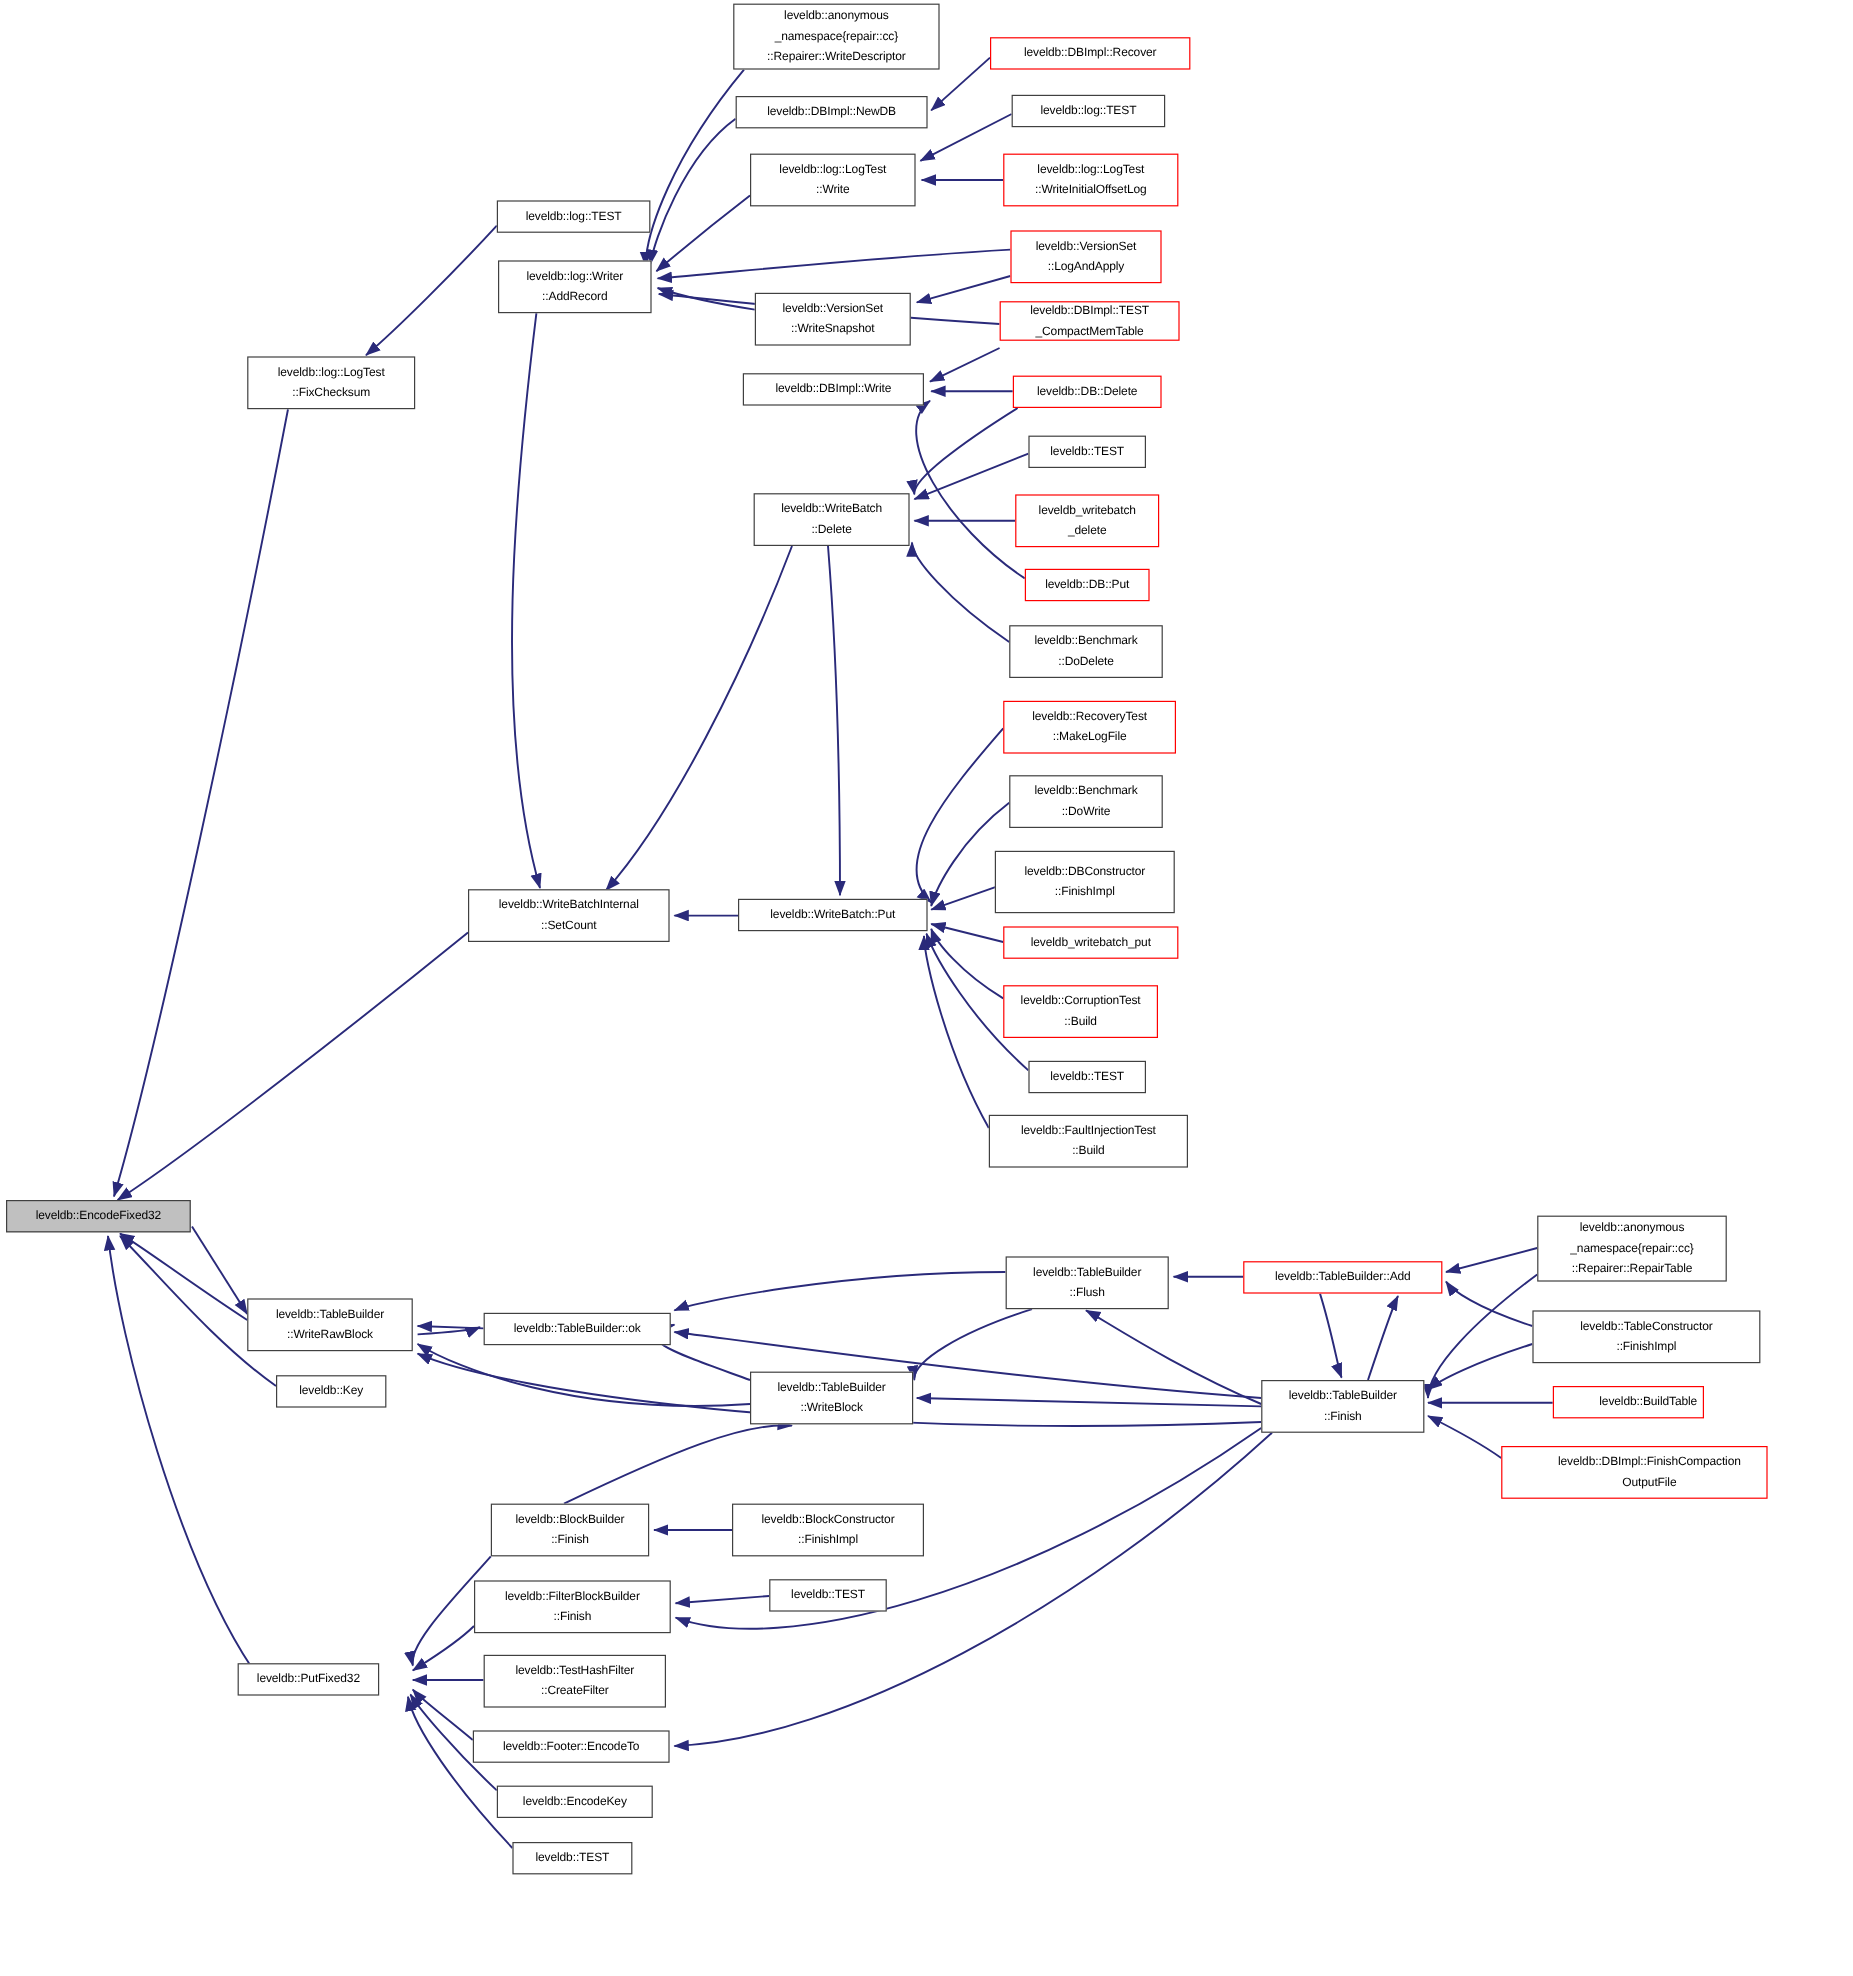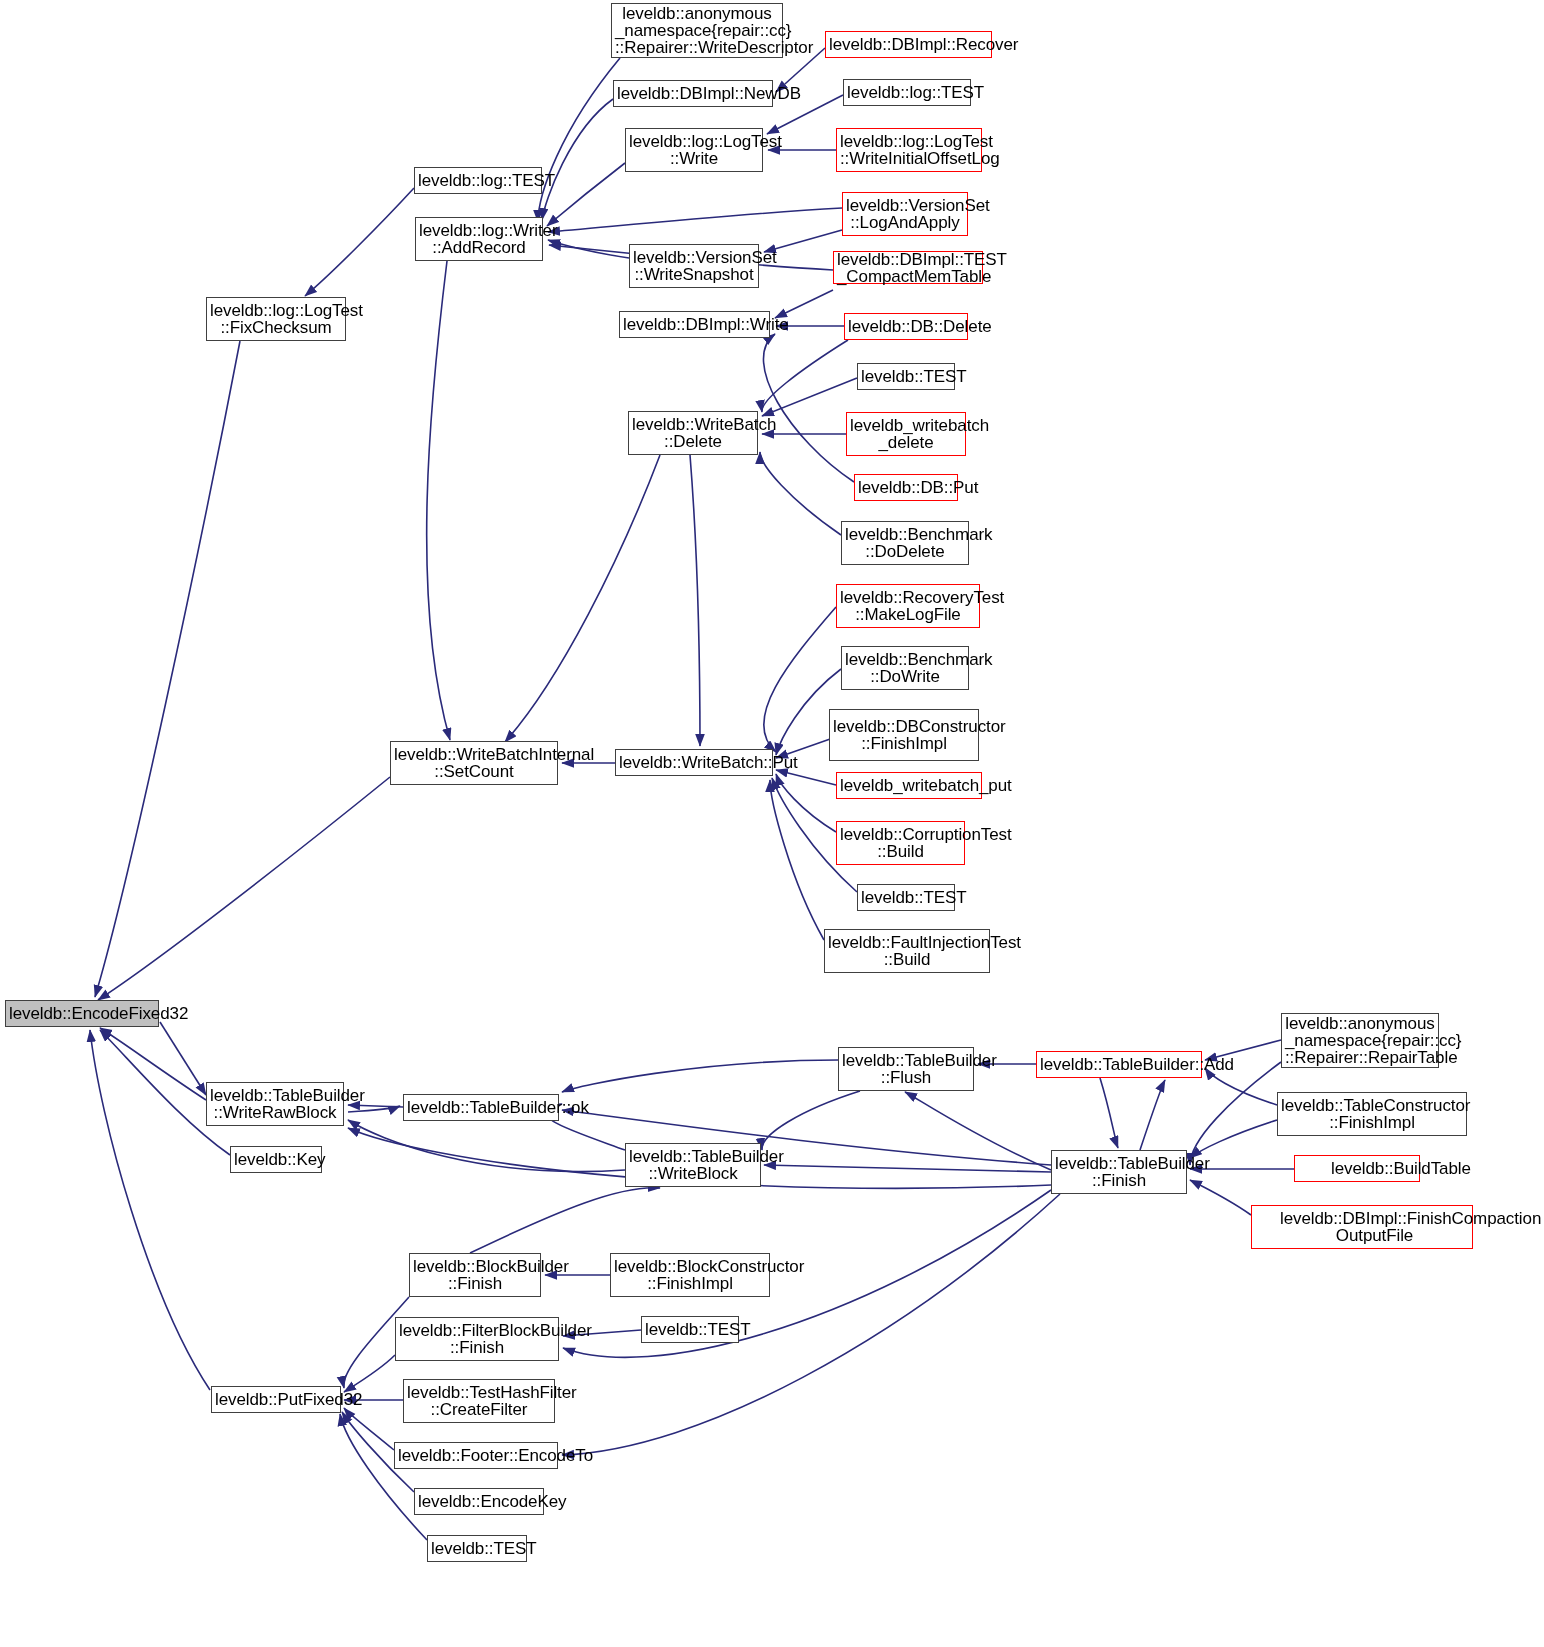--- a/index.html
+++ b/index.html
@@ -16,21 +16,21 @@
   .node{
     position:absolute;
     box-sizing:border-box;
     display:flex;
     align-items:center;
     justify-content:center;
     text-align:center;
     background:#ffffff;
     border:1px solid #404040;
     color:#000000;
-    font-size:17px;
+    font-size:10px;
     line-height:17px;
     letter-spacing:-0.1px;
     white-space:pre-line;
     padding:0 3px;
     z-index:2;
   }
   .node.red{border-color:#ff0000;}
   .node.hl{background:#c0c0c0;border-color:#404040;}
   .node span{display:block;width:100%;}
 </style>
@@ -178,19 +178,19 @@
     <div class="node red" style="left: 1294px; top: 1155px; width: 126px; height: 27px; padding-left: 36px;"><span>leveldb::BuildTable</span></div>
     <div class="node red" style="left: 1251px; top: 1205px; width: 222px; height: 44px; padding-left: 28px;"><span>leveldb::DBImpl::FinishCompaction
 OutputFile</span></div>
     <div class="node" style="left: 409px; top: 1253px; width: 132px; height: 44px;"><span>leveldb::BlockBuilder
 ::Finish</span></div>
     <div class="node" style="left: 610px; top: 1253px; width: 160px; height: 44px;"><span>leveldb::BlockConstructor
 ::FinishImpl</span></div>
     <div class="node" style="left: 395px; top: 1317px; width: 164px; height: 44px;"><span>leveldb::FilterBlockBuilder
 ::Finish</span></div>
     <div class="node" style="left: 641px; top: 1316px; width: 98px; height: 27px;"><span>leveldb::TEST</span></div>
-    <div class="node" style="left: 211px; top: 1386px; width: 130px; height: 27px; text-align: center;"><span>leveldb::PutFixed32</span></div>
+    <div class="node" style="left: 198px; top: 1386px; width: 118px; height: 27px; text-align: center;"><span>leveldb::PutFixed32</span></div>
     <div class="node" style="left: 403px; top: 1379px; width: 152px; height: 44px;"><span>leveldb::TestHashFilter
 ::CreateFilter</span></div>
     <div class="node" style="left: 394px; top: 1442px; width: 164px; height: 27px;"><span>leveldb::Footer::EncodeTo</span></div>
     <div class="node" style="left: 414px; top: 1488px; width: 130px; height: 27px;"><span>leveldb::EncodeKey</span></div>
     <div class="node" style="left: 427px; top: 1535px; width: 100px; height: 27px;"><span>leveldb::TEST</span></div>
   </div>
 
 </body></html>

